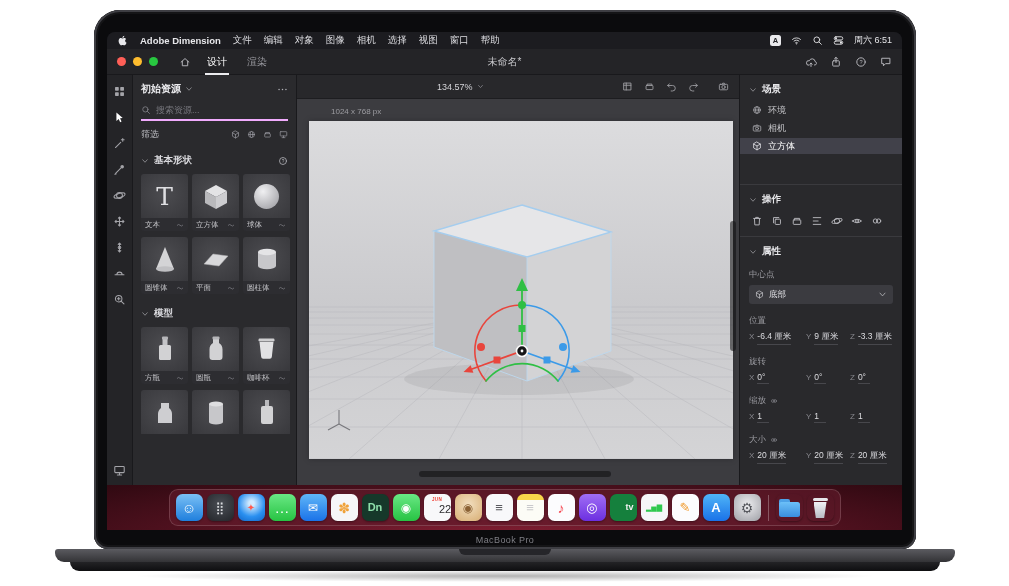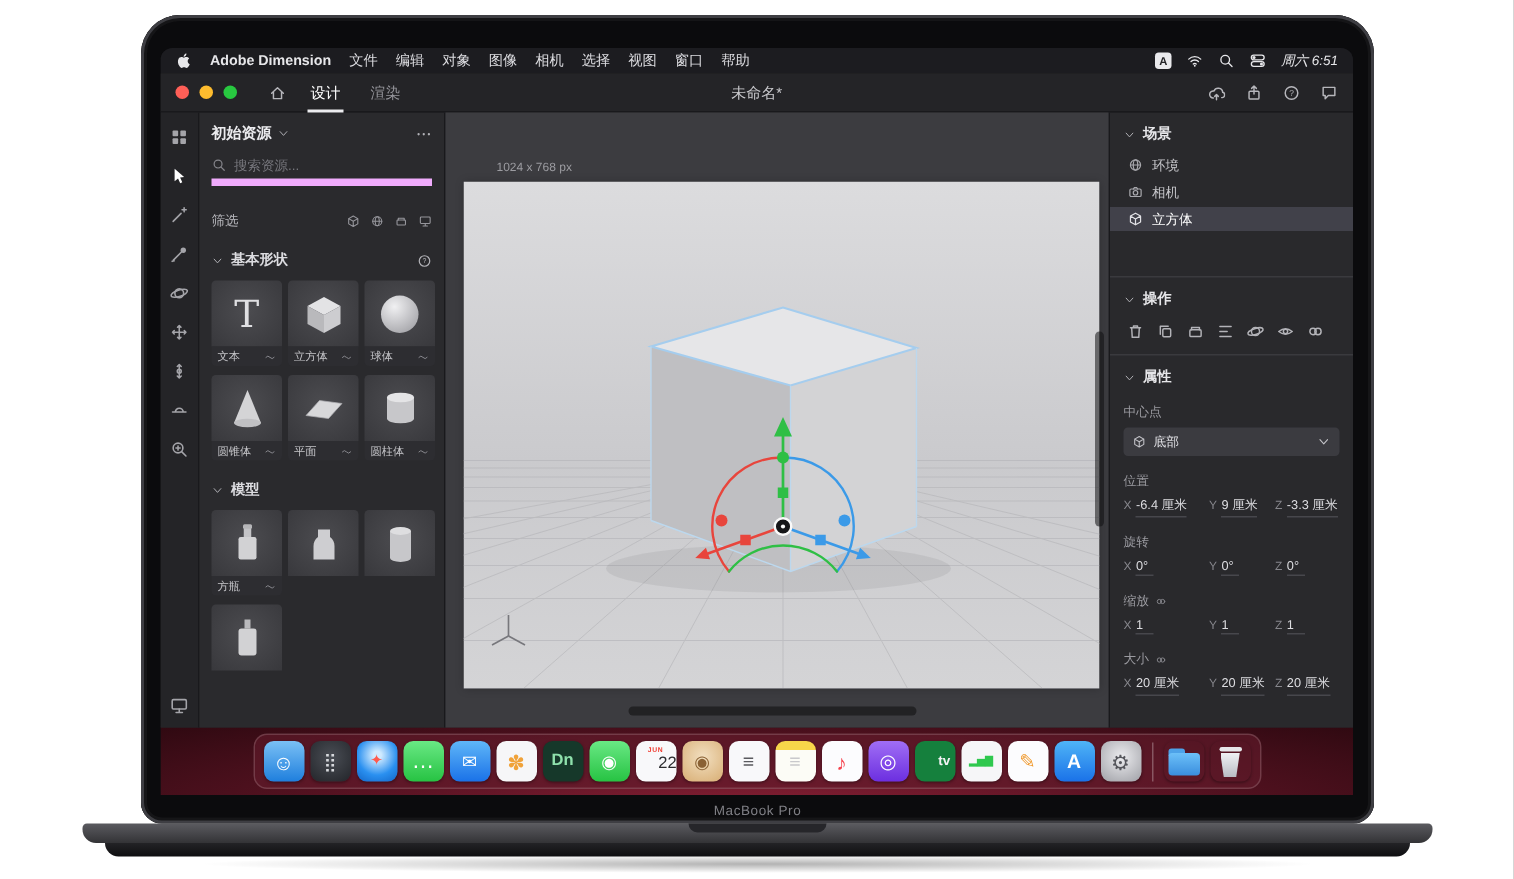--- a/index.html
+++ b/index.html
@@ -22,21 +22,21 @@
 
   
   .menubar{position:absolute;left:0;top:0;right:0;height:17px;background:#1c1c20;display:flex;align-items:center;
            padding:0 10px;gap:12px;color:#e7e7ea;font-size:9.5px;}
   .menubar .appname{font-weight:bold;font-size:9.5px;}
   .menubar .menu{color:#dddde1;}
   .mb-right{margin-left:auto;display:flex;align-items:center;gap:10px;}
   .input-badge{background:#e9e9ec;color:#232326;font-size:7.5px;font-weight:bold;width:11px;height:11px;border-radius:2.5px;
                display:flex;align-items:center;justify-content:center;}
   .mb-right .ic{width:11px;height:11px;color:#e7e7ea;}
-  .clock{font-size:9px;font-style:italic;}
+  .clock{font-size:9px;}
 
   
   .wallpaper{position:absolute;left:0;right:0;bottom:0;height:46px;
              background:radial-gradient(ellipse at 50% 130%,#8d2136 0%,#5c1424 45%,#2f0911 100%);}
   .dock{position:absolute;left:50%;transform:translateX(-50%);bottom:4px;height:37px;display:flex;align-items:center;
         gap:4px;padding:0 6px;background:rgba(98,28,44,.62);border:1px solid rgba(255,255,255,.16);border-radius:9px;z-index:5;}
   .dock-icon{position:relative;width:27px;height:27px;border-radius:6.5px;display:flex;align-items:center;justify-content:center;
              flex:0 0 auto;box-shadow:0 1px 2px rgba(0,0,0,.35);}
   .dock-glyph{line-height:1;}
   .dock-top{position:absolute;top:3px;left:0;right:0;text-align:center;font-size:4.5px;font-weight:bold;letter-spacing:.4px;}
@@ -69,25 +69,25 @@
   .ts-icon{color:#a4a4a9;} .ts-icon .ic{width:13px;height:13px;}
   .ts-icon.active{color:#ffffff;}
   .ts-bottom{margin-top:auto;margin-bottom:8px;}
 
   
   .assets{width:164px;background:#2a2a2d;border-right:1px solid #19191c;padding:0 8px;overflow:hidden;flex:0 0 auto;color:#c9c9cd;}
   .as-header{display:flex;align-items:center;gap:4px;margin-top:7px;}
   .as-title{font-size:10px;color:#ececef;font-weight:bold;}
   .as-header .ic{width:8px;height:8px;color:#b2b2b7;}
   .as-dots{margin-left:auto;color:#b2b2b7;} .as-dots .ic{width:11px;height:11px;}
-  .as-search{display:flex;align-items:center;gap:5px;margin-top:9px;border-bottom:5px solid #f0abfc;padding-bottom:4px;color:#85858b;}
+  .as-search{display:flex;align-items:center;gap:5px;margin-top:9px;border-bottom:2px solid #f0abfc;padding-bottom:4px;color:#85858b;}
   .as-search .ic{width:10px;height:10px;}
   .as-search input{flex:1;background:transparent;border:none;outline:none;color:#d2d2d6;font-size:9px;font-family:inherit;padding:0;}
   .as-search input::placeholder{color:#77777d;}
-  .as-filter{display:flex;align-items:center;gap:25px;margin-top:17px;font-size:9px;color:#b8b8bd;justify-content:space-between;}
+  .as-filter{display:flex;align-items:center;gap:25px;margin-top:7px;font-size:9px;color:#b8b8bd;justify-content:space-between;}
   .as-filter .fic{margin-left:auto;display:flex;gap:7px;color:#96969c;}
   .as-filter .ic{width:9px;height:9px;}
   .sec-header{display:flex;align-items:center;gap:5px;margin-top:13px;}
   .sec-header .ic{width:8px;height:8px;color:#b2b2b7;}
   .sec-title{font-size:9.5px;color:#dcdce0;font-weight:bold;}
   .sec-help{margin-left:auto;color:#8d8d93;} .sec-help .ic{width:10px;height:10px;}
   .tile-grid{display:grid;grid-template-columns:repeat(3,47px);gap:6px 4px;margin-top:7px;}
   .tile{width:47px;}
   .thumb{height:44px;background:radial-gradient(circle at 50% 45%,#4c4c50,#38383c);border-radius:3px 3px 0 0;
          display:flex;align-items:center;justify-content:center;overflow:hidden;}
@@ -644,20 +644,52 @@
                   <span class="badge">
                     <svg class="ic">
                       <use href="#i-wave"></use>
                     </svg>
                   </span>
                 </div>
             </div>
             <div class="tile">
               <div class="thumb">
                   <svg width="32" height="32" viewBox="0 0 32 32">
+                    <path d="M13,6h6v4c2.5,1.5 3.5,3.5 3.5,6.5V24a3,3 0 0 1 -3,3h-7a3,3 0 0 1 -3,-3v-7.5c0,-3 1,-5 3.5,-6.5Z" fill="#d2d2d4"></path>
+                    <rect x="12.5" y="3.5" width="7" height="3" rx="1" fill="#b6b6b9"></rect>
+                  </svg>
+                </div>
+              <div class="tlabel">
+                  <span>圆瓶</span>
+                  <span class="badge">
+                    <svg class="ic">
+                      <use href="#i-wave"></use>
+                    </svg>
+                  </span>
+                </div>
+            </div>
+            <div class="tile">
+              <div class="thumb">
+                  <svg width="32" height="32" viewBox="0 0 32 32">
+                    <rect x="7.5" y="5.5" width="16" height="3" rx="1.2" fill="#cfcfd1"></rect>
+                    <path d="M8.5,9h14l-1.7,15a2,2 0 0 1 -2,1.8h-6.6a2,2 0 0 1 -2,-1.8Z" fill="#e2e2e4"></path>
+                  </svg>
+                </div>
+              <div class="tlabel">
+                  <span>咖啡杯</span>
+                  <span class="badge">
+                    <svg class="ic">
+                      <use href="#i-wave"></use>
+                    </svg>
+                  </span>
+                </div>
+            </div>
+            <div class="tile">
+              <div class="thumb">
+                  <svg width="32" height="32" viewBox="0 0 32 32">
                     <path d="M12,7h8v5c2,1.5 3,3.5 3,6v9h-14v-9c0,-2.5 1,-4.5 3,-6Z" fill="#cecED1"></path>
                   </svg>
                 </div>
             </div>
             <div class="tile">
               <div class="thumb">
                   <svg width="32" height="32" viewBox="0 0 32 32">
                     <path d="M9,8v18a7,2.6 0 0 0 14,0V8" fill="#c7c7ca"></path>
                     <ellipse cx="16" cy="8" rx="7" ry="2.6" fill="#dedee0"></ellipse>
                   </svg>
@@ -668,20 +700,45 @@
                   <svg width="32" height="32" viewBox="0 0 32 32">
                     <rect x="14" y="4" width="4" height="6" fill="#b9b9bc"></rect>
                     <rect x="10" y="10" width="12" height="18" rx="2" fill="#d2d2d4"></rect>
                   </svg>
                 </div>
             </div>
           </div>
         </div>
 
         <div class="canvas">
+          <div class="cv-toolbar">
+            <span class="cv-zoom">
+              <span>134.57%</span>
+              <svg class="ic">
+                  <use href="#i-chev"></use>
+                </svg>
+            </span>
+            <span class="cv-tools">
+              <svg class="ic">
+                  <use href="#i-frame"></use>
+                </svg>
+              <svg class="ic">
+                  <use href="#i-stack"></use>
+                </svg>
+              <svg class="ic">
+                  <use href="#i-undo"></use>
+                </svg>
+              <svg class="ic">
+                  <use href="#i-redo"></use>
+                </svg>
+              <svg class="ic gap">
+                  <use href="#i-camera"></use>
+                </svg>
+            </span>
+          </div>
 
           <span class="cv-size">1024 x 768 px</span>
 
           <svg class="artboard" viewBox="0 0 424 338">
             <defs>
               <linearGradient id="gvp" x1="0" y1="0" x2="0" y2="1">
                 <stop offset="0" stop-color="#dcdcde"></stop>
                   <stop offset="0.55" stop-color="#cacacd"></stop>
                   <stop offset="1" stop-color="#d4d4d6"></stop>
               </linearGradient>

